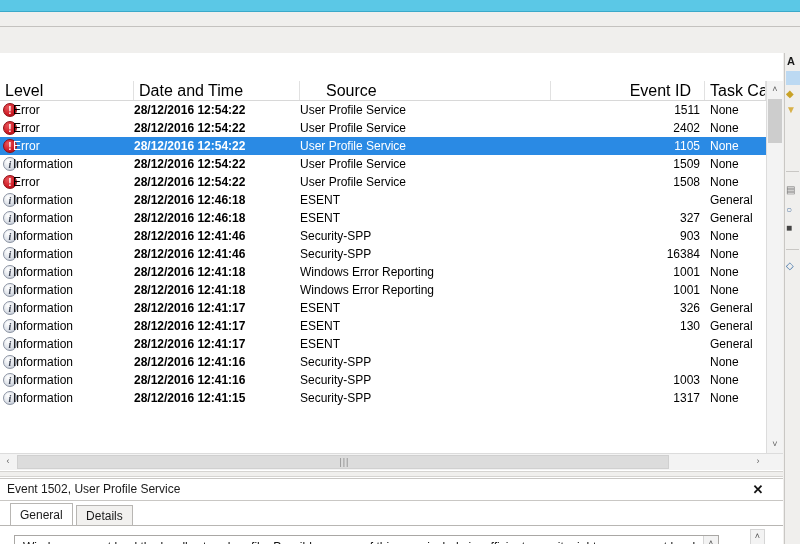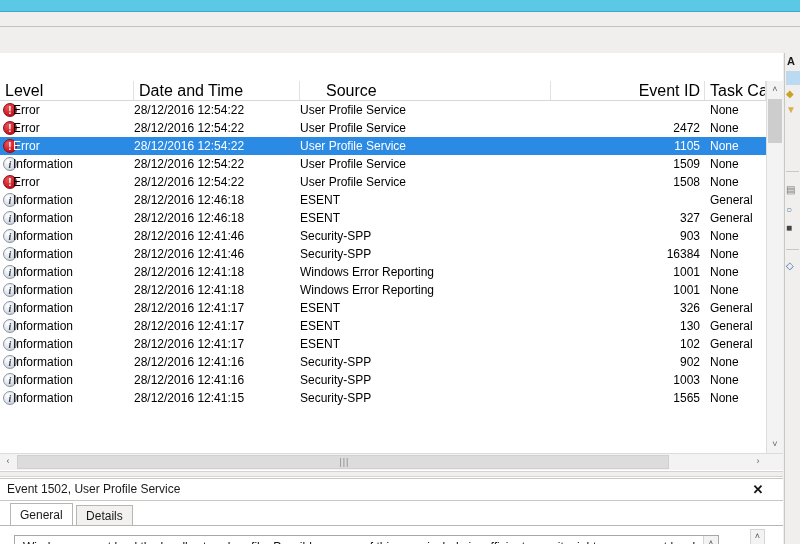--- a/index.html
+++ b/index.html
@@ -57,21 +57,21 @@
     box-sizing: border-box;
   }
   .ch {
     position: absolute; top: 0; height: 19px; line-height: 19px;
     font-size: 16px; color: #000000;
     border-right: 1px solid #e1e1e1;
     box-sizing: border-box;
     padding-left: 5px;
     white-space: nowrap; overflow: hidden;
   }
-  .ch.num { text-align: right; padding-right: 4px; padding-left: 0; }
+  .ch.num { text-align: right; padding-right: 13px; padding-left: 0; }
   .ch-scrollbtn {
     position: absolute; right: 0; top: 0; width: 17px; height: 19px;
     border-left: 1px solid #e1e1e1;
     background: #fff;
     text-align: center; line-height: 18px; font-size: 10px; color: #444;
   }
 
   
   .rows-area {
     position: absolute; left: 0; top: 48px; width: 766px; height: 352px;
@@ -80,21 +80,21 @@
   .row {
     position: relative; height: 18px; line-height: 18px;
     white-space: nowrap;
   }
   .row.sel { background: #2a8ae4; color: #ffffff; }
   .cell {
     position: absolute; top: 0; height: 18px; line-height: 18px;
     font-size: 12px; overflow: hidden; white-space: nowrap;
   }
   .c-level  { left: 13px; width: 110px; }
-  .c-date   { left: 134px; width: 160px; }
+  .c-date   { left: 134px; width: 160px; font-weight: bold; }
   .c-source { left: 300px; width: 230px; }
   .c-eid    { left: 600px; width: 100px; text-align: right; }
   .c-task   { left: 710px; width: 70px; }
 
   
   .lvl-icon {
     position: absolute; left: 3px; top: 2px; width: 14px; height: 14px;
     border-radius: 50%;
     font-size: 10px; font-weight: bold; line-height: 14px; text-align: center;
     color: #fff; box-sizing: border-box;
@@ -280,28 +280,29 @@
       <div class="ch" style="left:705px;width:61px;border-right:none;">Task Categ</div>
       <div class="ch-scrollbtn">˄</div>
     </div>
 
     <div class="rows-area" id="rows">
         <div class="row">
           <div class="lvl-icon error">!</div>
           <div class="cell c-level">Error</div>
           <div class="cell c-date">28/12/2016 12:54:22</div>
           <div class="cell c-source">User Profile Service</div>
+          <div class="cell c-eid">1511</div>
           <div class="cell c-task">None</div>
         </div>
         <div class="row">
           <div class="lvl-icon error">!</div>
           <div class="cell c-level">Error</div>
           <div class="cell c-date">28/12/2016 12:54:22</div>
           <div class="cell c-source">User Profile Service</div>
-          <div class="cell c-eid">2472</div>
+          <div class="cell c-eid">2402</div>
           <div class="cell c-task">None</div>
         </div>
         <div class="row sel">
           <div class="lvl-icon error">!</div>
           <div class="cell c-level">Error</div>
           <div class="cell c-date">28/12/2016 12:54:22</div>
           <div class="cell c-source">User Profile Service</div>
           <div class="cell c-eid">1105</div>
           <div class="cell c-task">None</div>
         </div>
@@ -382,45 +383,43 @@
           <div class="cell c-date">28/12/2016 12:41:17</div>
           <div class="cell c-source">ESENT</div>
           <div class="cell c-eid">130</div>
           <div class="cell c-task">General</div>
         </div>
         <div class="row">
           <div class="lvl-icon info">i</div>
           <div class="cell c-level">Information</div>
           <div class="cell c-date">28/12/2016 12:41:17</div>
           <div class="cell c-source">ESENT</div>
-          <div class="cell c-eid">102</div>
           <div class="cell c-task">General</div>
         </div>
         <div class="row">
           <div class="lvl-icon info">i</div>
           <div class="cell c-level">Information</div>
           <div class="cell c-date">28/12/2016 12:41:16</div>
           <div class="cell c-source">Security-SPP</div>
-          <div class="cell c-eid">902</div>
           <div class="cell c-task">None</div>
         </div>
         <div class="row">
           <div class="lvl-icon info">i</div>
           <div class="cell c-level">Information</div>
           <div class="cell c-date">28/12/2016 12:41:16</div>
           <div class="cell c-source">Security-SPP</div>
           <div class="cell c-eid">1003</div>
           <div class="cell c-task">None</div>
         </div>
         <div class="row">
           <div class="lvl-icon info">i</div>
           <div class="cell c-level">Information</div>
           <div class="cell c-date">28/12/2016 12:41:15</div>
           <div class="cell c-source">Security-SPP</div>
-          <div class="cell c-eid">1565</div>
+          <div class="cell c-eid">1317</div>
           <div class="cell c-task">None</div>
         </div>
       </div>
 
     <div class="vscroll">
       <div class="vs-btn up">˄</div>
       <div class="vs-thumb"></div>
       <div class="vs-btn down">˅</div>
     </div>
 

